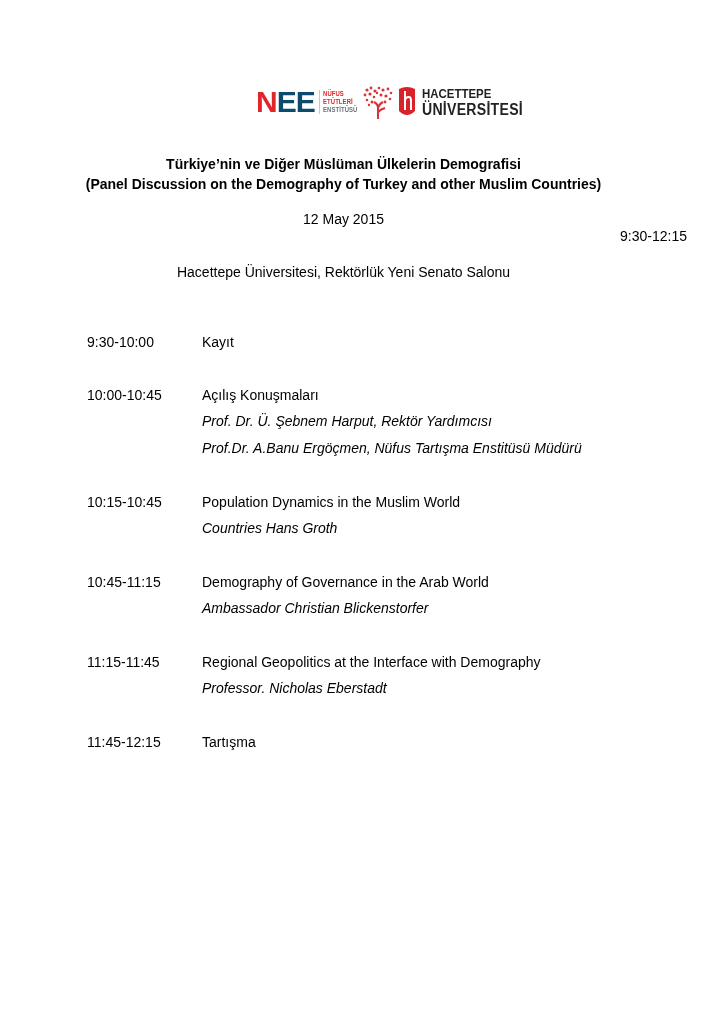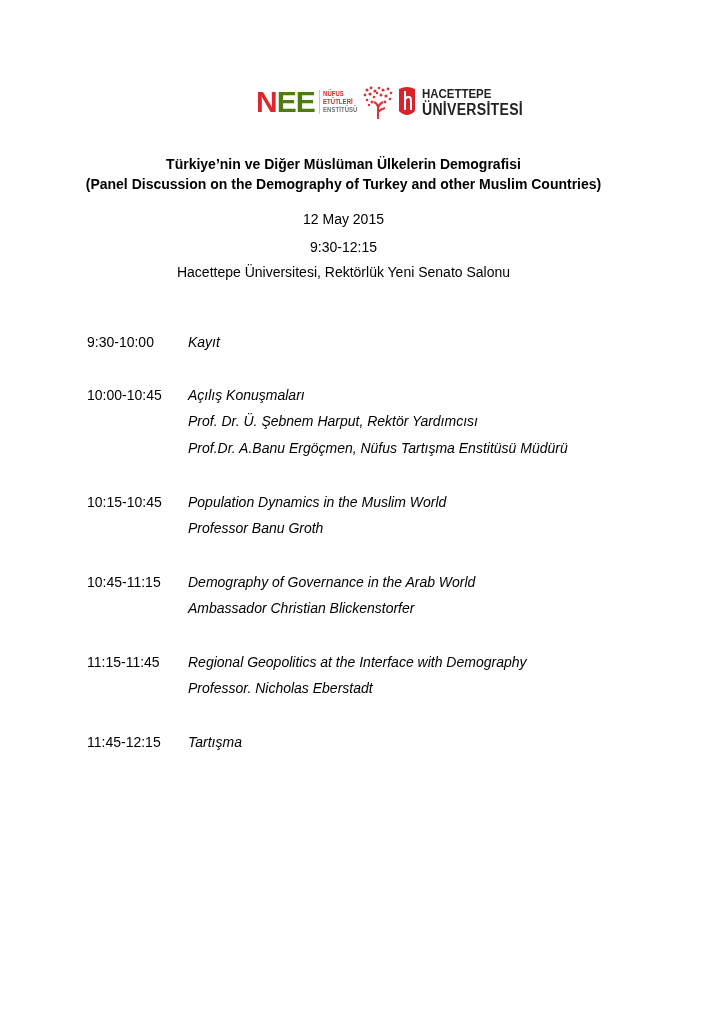--- a/index.html
+++ b/index.html
@@ -6,21 +6,21 @@
     body {
       width: 725px; height: 1024px; position: relative; overflow: hidden;
       font-family: "Liberation Sans", sans-serif; color: #000;
     }
     .logo-bar { position: absolute; left: 256px; top: 82px; height: 40px; display: flex; align-items: center; }
     .nee {
       font-family: "Liberation Sans", sans-serif; font-weight: bold; font-size: 30px;
       letter-spacing: -1px; line-height: 1; display: flex;
     }
     .nee .n { color: #e0262b; }
-    .nee .ee { color: #4d7c0f; }
+    .nee .ee { color: #0c4a6e; }
     .nee-divider { width: 1px; height: 24px; background: #c9c9c9; margin: 0 3px 0 4px; }
     .nee-text {
       font-family: "Liberation Sans", sans-serif; font-weight: bold;
       font-size: 7px; line-height: 8px; letter-spacing: 0.1px;
       transform: scaleX(0.85); transform-origin: left center; margin-right: -4px;
     }
     .nee-text .r { color: #e0262b; }
     .nee-text .g { color: #6b7378; }
     .tree { width: 34px; height: 36px; margin-left: 2px; }
     .hu-emblem { width: 20px; height: 32px; margin-left: 2px; }
@@ -32,21 +32,21 @@
     .hu-text .l2 { font-size: 16px; line-height: 17px; letter-spacing: 0.3px; }
 
     .center-line {
       position: absolute; left: 0; width: 687px; text-align: center;
       font-size: 14px; line-height: 16px; color: #000;
     }
     .bold { font-weight: bold; }
 
     .row { position: absolute; left: 87px; font-size: 14px; line-height: 16px; color: #000; }
     .row .time { position: absolute; left: 0; white-space: nowrap; }
-    .row .desc { position: absolute; left: 101px; white-space: nowrap; font-style: italic; }
+    .row .desc { position: absolute; left: 115px; white-space: nowrap; }
     .it { font-style: italic; }
   </style>
 </head>
 <body>
 
 <div class="logo-bar">
   <div class="nee">
     <span class="n">N</span>
       <span class="ee">EE</span>
   </div>
@@ -85,21 +85,21 @@
   </svg>
   <div class="hu-text">
     <div>HACETTEPE</div>
     <div class="l2">ÜNİVERSİTESİ</div>
   </div>
 </div>
 
 <div class="center-line bold" style="top:156px;">Türkiye’nin ve Diğer Müslüman Ülkelerin Demografisi</div>
 <div class="center-line bold" style="top:176px;">(Panel Discussion on the Demography of Turkey and other Muslim Countries)</div>
 <div class="center-line" style="top:211px;text-align:center;">12 May 2015</div>
-<div class="center-line" style="top:239px;">9:30-12:15</div>
+<div class="center-line" style="top:228px;text-align:right;">9:30-12:15</div>
 <div class="center-line" style="top:264px;">Hacettepe Üniversitesi, Rektörlük Yeni Senato Salonu</div>
 
 <div class="row" style="top:334px;">
   <span class="time">9:30-10:00</span>
   <span class="desc">Kayıt</span>
 </div>
 
 <div class="row" style="top:387px;">
   <span class="time">10:00-10:45</span>
   <span class="desc">Açılış Konuşmaları</span>
@@ -109,21 +109,21 @@
 </div>
 <div class="row" style="top:440px;">
   <span class="desc it">Prof.Dr. A.Banu Ergöçmen, Nüfus Tartışma Enstitüsü Müdürü</span>
 </div>
 
 <div class="row" style="top:494px;">
   <span class="time">10:15-10:45</span>
   <span class="desc">Population Dynamics in the Muslim World</span>
 </div>
 <div class="row" style="top:520px;">
-  <span class="desc it">Professor Banu Groth</span>
+  <span class="desc it">Countries Hans Groth</span>
 </div>
 
 <div class="row" style="top:574px;">
   <span class="time">10:45-11:15</span>
   <span class="desc">Demography of Governance in the Arab World</span>
 </div>
 <div class="row" style="top:600px;">
   <span class="desc it">Ambassador Christian Blickenstorfer</span>
 </div>
 

